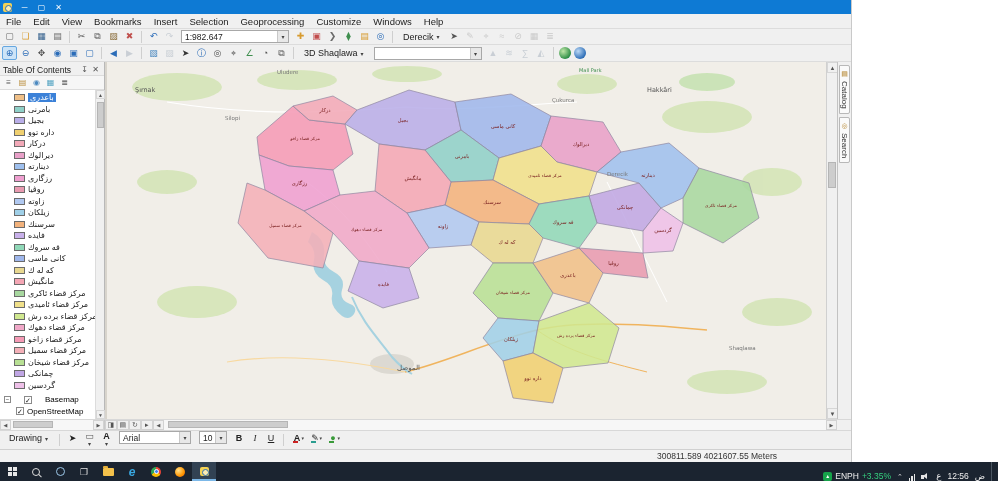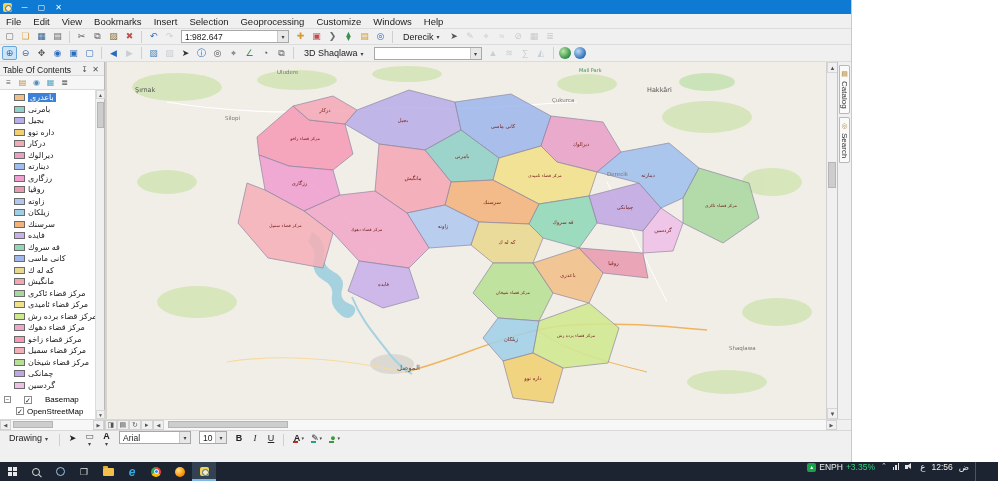--- a/index.html
+++ b/index.html
@@ -86,21 +86,21 @@
   .search-ico{position:relative;width:10px;height:10px}
   .search-ico::before{content:"";position:absolute;left:1px;top:1px;width:6px;height:6px;border:1.3px solid #ddd;border-radius:50%}
   .search-ico::after{content:"";position:absolute;left:7.5px;top:7.5px;width:3.5px;height:1.3px;background:#ddd;transform:rotate(45deg);transform-origin:0 0}
   .cortana{width:9px;height:9px;border:1.5px solid #9cc7e8;border-radius:50%}
   .folder{width:11px;height:8px;background:#f3c14b;border-radius:1px;position:relative}
   .folder::before{content:"";position:absolute;top:-2px;left:0;width:5px;height:2px;background:#e3ae39;border-radius:1px 1px 0 0}
   .edge-e{font-weight:bold;font-style:italic;font-size:12px;color:#39a7e0}
   .chrome{width:10px;height:10px;border-radius:50%;background:conic-gradient(#ea4335 0 120deg,#fbbc05 0 240deg,#34a853 0 360deg);position:relative}
   .chrome::after{content:"";position:absolute;inset:2.5px;background:#4285f4;border:1px solid #fff;border-radius:50%}
   .firefox{width:10px;height:10px;border-radius:50%;background:radial-gradient(circle at 35% 35%,#ffe08a,#ff9500 60%,#e55b0c)}
-  .tray{display:flex;align-items:flex-start;gap:6px;margin-left:auto;padding-right:20px;height:100%}
+  .tray{display:flex;align-items:flex-end;gap:6px;margin-left:auto;padding-right:4px;height:100%}
   .stock{display:flex;align-items:center;gap:3px}
   .stock-ico{width:9px;height:9px;background:#16a34a;border-radius:2px;color:#fff;font-size:5px;display:grid;place-items:center}
   .stock .chg{color:#35d07f}
   .chev{font-size:7px;color:#ddd}
   .netbars{display:flex;align-items:flex-end;gap:1px;height:8px}
   .netbars i{width:1.5px;background:#e5e5e5;display:block}
   .netbars i:nth-child(1){height:3px}.netbars i:nth-child(2){height:5px}.netbars i:nth-child(3){height:7px}
   .vol{position:relative;width:9px;height:9px}
   .vol::before{content:"";position:absolute;left:0;top:3px;width:2.5px;height:3.5px;background:#e5e5e5}
   .vol::after{content:"";position:absolute;left:2px;top:1px;border-top:3.5px solid transparent;border-bottom:3.5px solid transparent;border-right:4px solid #e5e5e5}
@@ -526,20 +526,23 @@
           <span class="dd2">▾</span>
         </span>
       <span class="colbtn">✎<span class="bar" style="background:#2a9d8f"></span><span class="dd2">▾</span></span>
       <span class="colbtn">
           <span style="color:#3a9b3a">●</span>
           <span class="bar" style="background:#3a9b3a"></span>
           <span class="dd2">▾</span>
         </span>
     </div>
 
+    <div class="statusbar">
+      <span>300811.589 4021607.55 Meters</span>
+    </div>
   </div>
 
   <div class="taskbar">
     <span class="tk">
         <span class="winlogo">
           <i></i>
           <i></i>
           <i></i>
           <i></i>
         </span>

